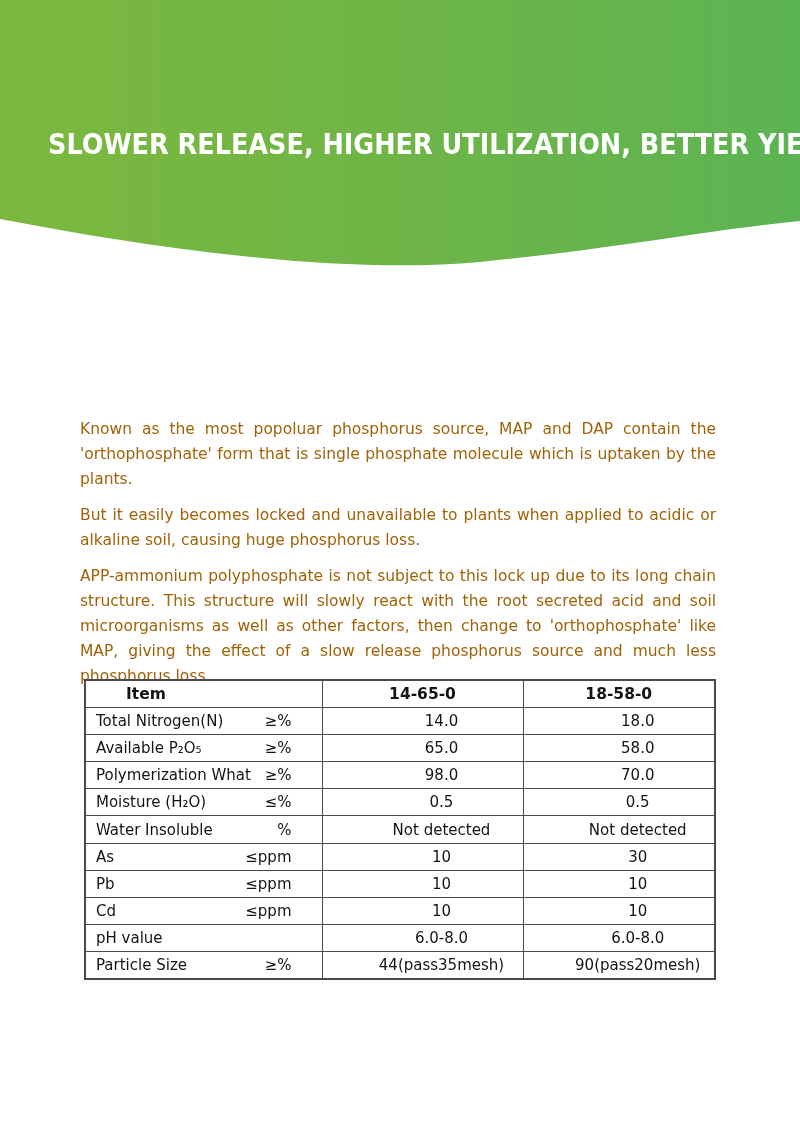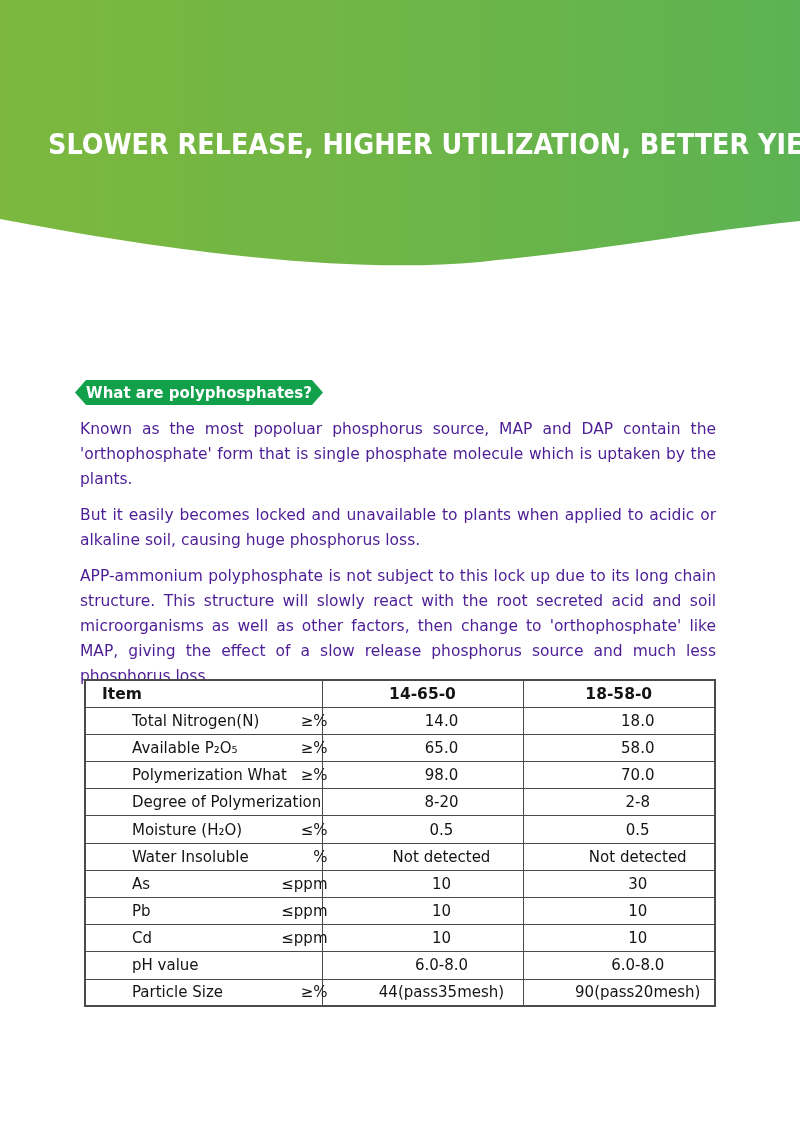--- a/index.html
+++ b/index.html
@@ -55,21 +55,21 @@
     position: absolute;
     top: 417px;
     left: 80px;
     width: 636px;
   }
   .paras p {
     font-size: 15.5px;
     line-height: 25px;
     text-align: justify;
     margin-bottom: 11px;
-    color: #4c1d95;
+    color: #a16207;
   }
 
   
   .spec-table {
     position: absolute;
     top: 679px;
     left: 84px;
     width: 630px;
     border-collapse: collapse;
     table-layout: fixed;
@@ -83,33 +83,32 @@
     background: #ffffff;
   }
   .spec-table { border: 2px solid #4a4a4a; }
   .spec-table th {
     font-size: 15.5px;
     font-weight: bold;
     text-align: center;
   }
   .spec-table th.c-item {
     text-align: left;
-    padding-left: 16px;
+    padding-left: 40px;
   }
   .spec-table td { text-align: center; padding-left: 38px; }
   .spec-table td.c-item {
     text-align: left;
     padding: 0 30px 0 10px;
   }
   .item-flex {
     display: flex;
     justify-content: space-between;
     align-items: flex-start;
     width: 100%;
-    margin-left: 36px;
   }
   .item-label { white-space: nowrap; }
   .item-label.tight {
     display: inline-block;
     transform: scaleX(0.82);
     transform-origin: left center;
   }
   .item-cond { white-space: nowrap; }
 </style>
 </head>
@@ -124,23 +123,20 @@
           <stop offset="0" stop-color="#7CB83E"></stop>
           <stop offset="0.55" stop-color="#6DB548"></stop>
           <stop offset="1" stop-color="#5CB353"></stop>
         </linearGradient>
       </defs>
       <path d="M0 0 H800 V221 C700 231 620 248 480 262 C340 275 150 248 0 219 Z" fill="url(#heroGrad)"></path>
     </svg>
     <div class="hero-title">SLOWER RELEASE, HIGHER UTILIZATION, BETTER YIELD</div>
   </div>
 
-  <div class="badge badge-what">
-    <span>What are polyphosphates?</span>
-  </div>
 
   <div class="paras">
     <p>Known as the most popoluar phosphorus source, MAP and DAP contain the 'orthophosphate' form that is single phosphate molecule which is uptaken by the plants.</p>
     <p>But it easily becomes locked and unavailable to plants when applied to acidic or alkaline soil, causing huge phosphorus loss.</p>
     <p>APP-ammonium polyphosphate is not subject to this lock up due to its long chain structure. This structure will slowly react with the root secreted acid and soil microorganisms as well as other factors, then change to 'orthophosphate' like MAP, giving the effect of a slow release phosphorus source and much less phosphorus loss.</p>
   </div>
 
 
   <table class="spec-table">
     <colgroup>
@@ -182,30 +178,20 @@
               <span class="item-label">Polymerization What</span>
               <span class="item-cond">≥%</span>
             </span>
           </td>
           <td>98.0</td>
           <td>70.0</td>
         </tr>
         <tr>
           <td class="c-item">
             <span class="item-flex">
-              <span class="item-label">Degree of Polymerization</span>
-              <span class="item-cond"></span>
-            </span>
-          </td>
-          <td>8-20</td>
-          <td>2-8</td>
-        </tr>
-        <tr>
-          <td class="c-item">
-            <span class="item-flex">
               <span class="item-label">Moisture (H₂O)</span>
               <span class="item-cond">≤%</span>
             </span>
           </td>
           <td>0.5</td>
           <td>0.5</td>
         </tr>
         <tr>
           <td class="c-item">
             <span class="item-flex">

